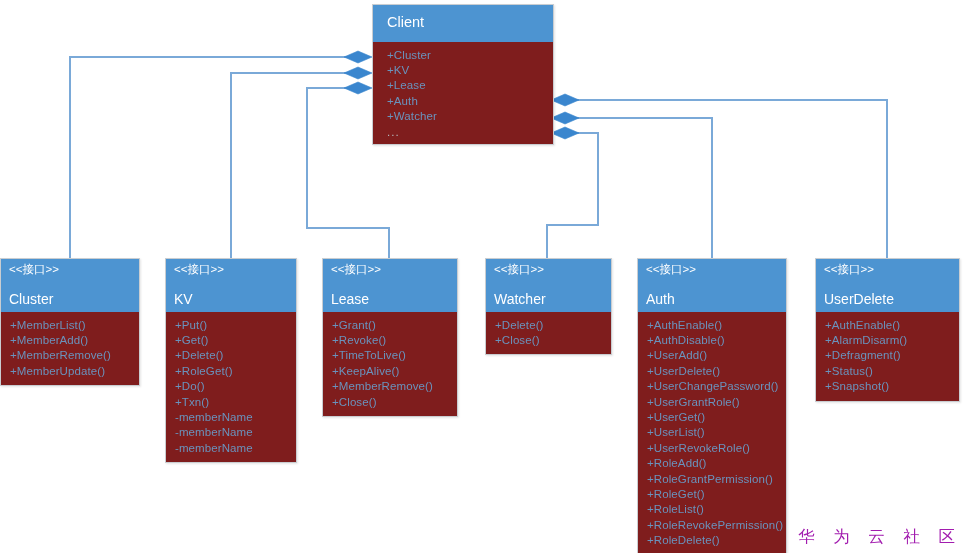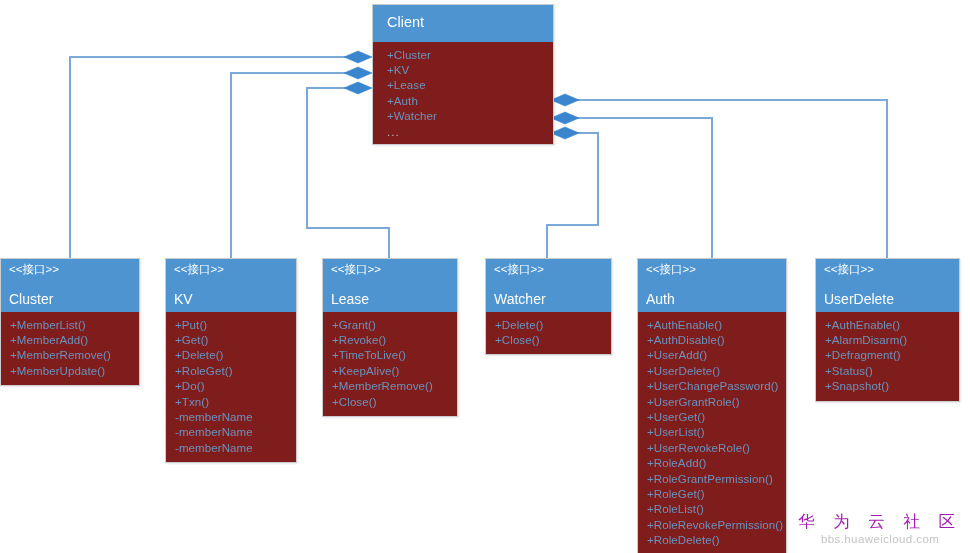--- a/index.html
+++ b/index.html
@@ -241,16 +241,15 @@
       <span class="uml-member">+AuthEnable()</span>
       <span class="uml-member">+AlarmDisarm()</span>
       <span class="uml-member">+Defragment()</span>
       <span class="uml-member">+Status()</span>
       <span class="uml-member">+Snapshot()</span>
     </div>
   </div>
 
   <div class="watermark">
     <span class="wm-cn">华 为 云 社 区</span>
-    <span class="wm-url">bbs.huaweicloud.com</span>
   </div>
 
 </div>
 
 </body></html>

